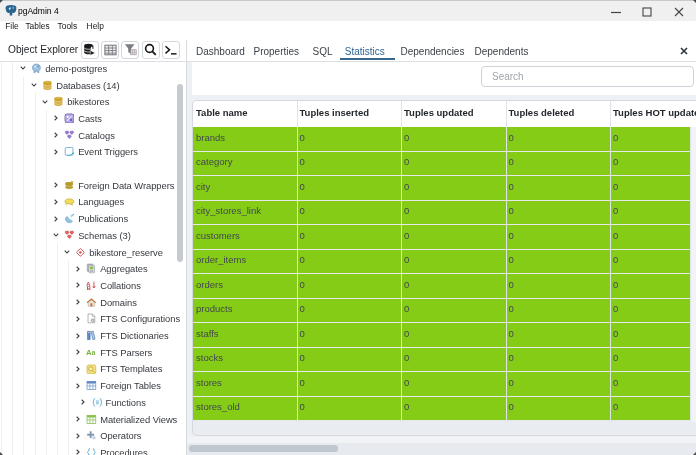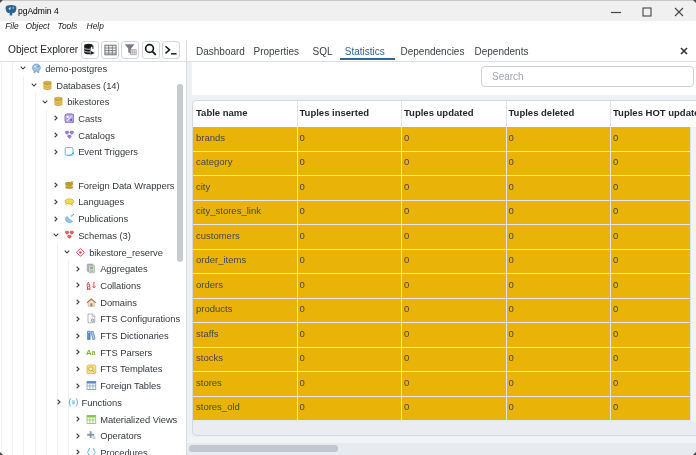--- a/index.html
+++ b/index.html
@@ -11,21 +11,21 @@
 #titlebar { position:absolute; left:0; top:0; width:696px; height:21px; background:#f0f0f0; border-top:1px solid #c6cacd; }
 #titlebar .title { position:absolute; left:18px; top:5px; font-size:8.5px; color:#000; }
 #tlogo { position:absolute; left:5px; top:3px; }
 .winbtn { position:absolute; top:1px; width:30px; height:20px; }
 #btn-min { left:601px; }
 #btn-max { left:632px; }
 #btn-close { left:664px; }
 
 
 #menubar { position:absolute; left:0; top:21px; width:696px; height:19px; background:#fff; }
-#menubar span { position:absolute; top:0; font-size:8.4px; color:#16181a;font-style:italic; }
+#menubar span { position:absolute; top:0; font-size:8.4px; color:#16181a; }
 
 
 #strip { position:absolute; left:0; top:40px; width:696px; height:22px; background:#fff; border-bottom:1px solid #dcdfe3; }
 #oe-label { position:absolute; left:8px; top:4px; font-size:10.2px; color:#25282c; }
 .tbtn { position:absolute; background:#fff; border:1px solid #d5d8db; border-radius:3px; display:flex; align-items:center; justify-content:center; }
 #vdiv { position:absolute; left:186px; top:40px; width:1px; height:415px; background:#d8dade; }
 
 
 .tab { position:absolute; top:6px; font-size:10px; color:#3c4248; }
 #tab-underline { position:absolute; left:340px; top:17.8px; width:54.5px; height:2.3px; background:#36688e; }
@@ -47,21 +47,21 @@
 #searchbox span { position:absolute; left:10px; top:4px; font-size:10px; color:#9fa5ac; }
 #hscroll-track { position:absolute; left:0px; top:381px; width:509px; height:11.5px; background:#e7eaef; }
 #hscroll-thumb { position:absolute; left:2px; top:383px; width:149px; height:6.5px; background:#c0c7d1; border-radius:3px; }
 #band { position:absolute; left:0px; top:375px; width:509px; height:6px; background:#f1f3f6; }
 #whitebottom { position:absolute; left:0px; top:392.5px; width:509px; height:1.5px; background:#fbfcfd; }
 
 
 #stattable { position:absolute; left:5px; top:38px; width:504px; height:336px; border:1px solid #d5d9df; border-right:none; border-radius:5px 0 0 5px; overflow:hidden; background:#e9ecf1; }
 .hrow { position:absolute; left:0; top:0; width:504px; height:42px; border-bottom:1px solid #c6ccd3; background:#fff; }
 .hcell { position:absolute; top:0; height:26px; font-size:9.5px; font-weight:bold; color:#23272c; padding:6px 0 0 3px; white-space:nowrap; }
-.drow { position:absolute; left:0; width:497px; height:24.5px; border-bottom:1px solid #e7e9ec; background:#eab308; }
+.drow { position:absolute; left:0; width:497px; height:24.5px; border-bottom:1px solid #e7e9ec; background:#84cc16; }
 .dcell { position:absolute; top:0; height:24.5px; font-size:9.5px; color:#43484e; padding:4.5px 0 0 3px; white-space:nowrap; }
 .colb { position:absolute; top:0; width:1px; height:321px; background:#e0e3e7; }
 #gutter { position:absolute; left:497px; top:26px; width:7px; height:295px; background:#f1f3f6; border-left:1px solid #dfe3e7; }
 </style>
 </head>
 <body>
 <div id="win">
 
   <div id="titlebar">
     <svg id="tlogo" width="12" height="13" viewBox="0 0 16 17">
@@ -76,21 +76,21 @@
     <div class="winbtn" id="btn-max"><svg width="30" height="20">
           <rect x="11" y="6" width="8" height="8" fill="none" stroke="#454545" stroke-width="1.1"></rect>
         </svg></div>
     <div class="winbtn" id="btn-close"><svg width="30" height="20">
           <path d="M11 6l8 8M19 6l-8 8" stroke="#454545" stroke-width="1.1"></path>
         </svg></div>
   </div>
 
   <div id="menubar">
     <span style="left:5.2px">File</span>
-    <span style="left:25.4px">Object</span>
+    <span style="left:25.4px">Tables</span>
     <span style="left:57.6px">Tools</span>
     <span style="left:86.6px">Help</span>
   </div>
 
   <div id="strip">
     <span id="oe-label">Object Explorer</span>
     <span class="tab" style="left:196px">Dashboard</span>
     <span class="tab" style="left:253.5px">Properties</span>
     <span class="tab" style="left:312.5px">SQL</span>
     <span class="tab" style="left:344.8px;color:#2f6593">Statistics</span>
@@ -358,21 +358,21 @@
         <svg class="chev" viewBox="0 0 8 8">
           <path d="M2.2 1l3.2 3-3.2 3" fill="none" stroke="#3c4146" stroke-width="1.4"></path>
         </svg>
         <svg class="ticon" viewBox="0 0 16 16">
           <rect x="1.5" y="2" width="13" height="12" fill="#fff" stroke="#5b87c5" stroke-width="1"></rect>
           <rect x="1.5" y="2" width="13" height="3.2" fill="#5b87c5"></rect>
           <path d="M1.5 8.8h13M5.8 5.2v8.8M10.2 5.2v8.8" stroke="#5b87c5" stroke-width=".9"></path>
         </svg>
         <span class="lbl">Foreign Tables</span>
       </div>
-      <div class="trow" style="top:332.0px;padding-left:56px">
+      <div class="trow" style="top:332.0px;padding-left:80px">
         <svg class="chev" viewBox="0 0 8 8">
           <path d="M2.2 1l3.2 3-3.2 3" fill="none" stroke="#3c4146" stroke-width="1.4"></path>
         </svg>
         <svg class="ticon" viewBox="0 0 16 16">
           <path d="M4.3 2C2.7 3.6 2 5.8 2 8s.7 4.4 2.3 6M11.7 2c1.6 1.6 2.3 3.8 2.3 6s-.7 4.4-2.3 6" fill="none" stroke="#4ba3c9" stroke-width="1.4"></path>
           <path d="M5.8 5.8h4.4M5.8 8h4.4M5.8 10.2h4.4" stroke="#4ba3c9" stroke-width="1"></path>
         </svg>
         <span class="lbl">Functions</span>
       </div>
       <div class="trow" style="top:348.7px;padding-left:74.6px">

